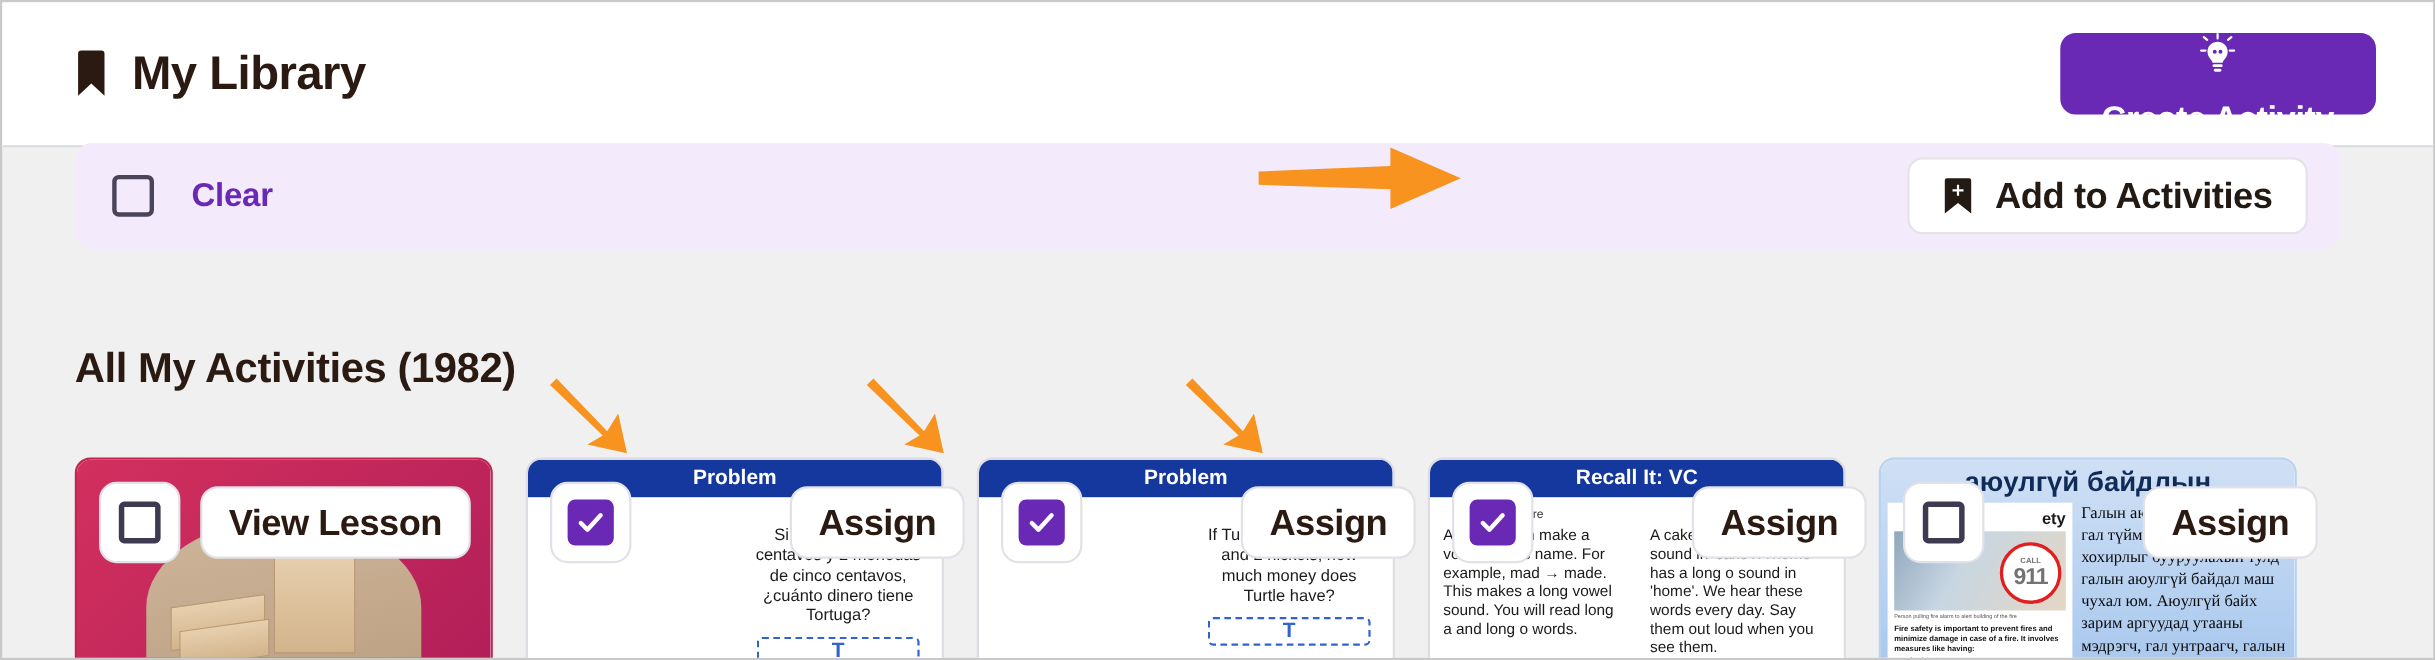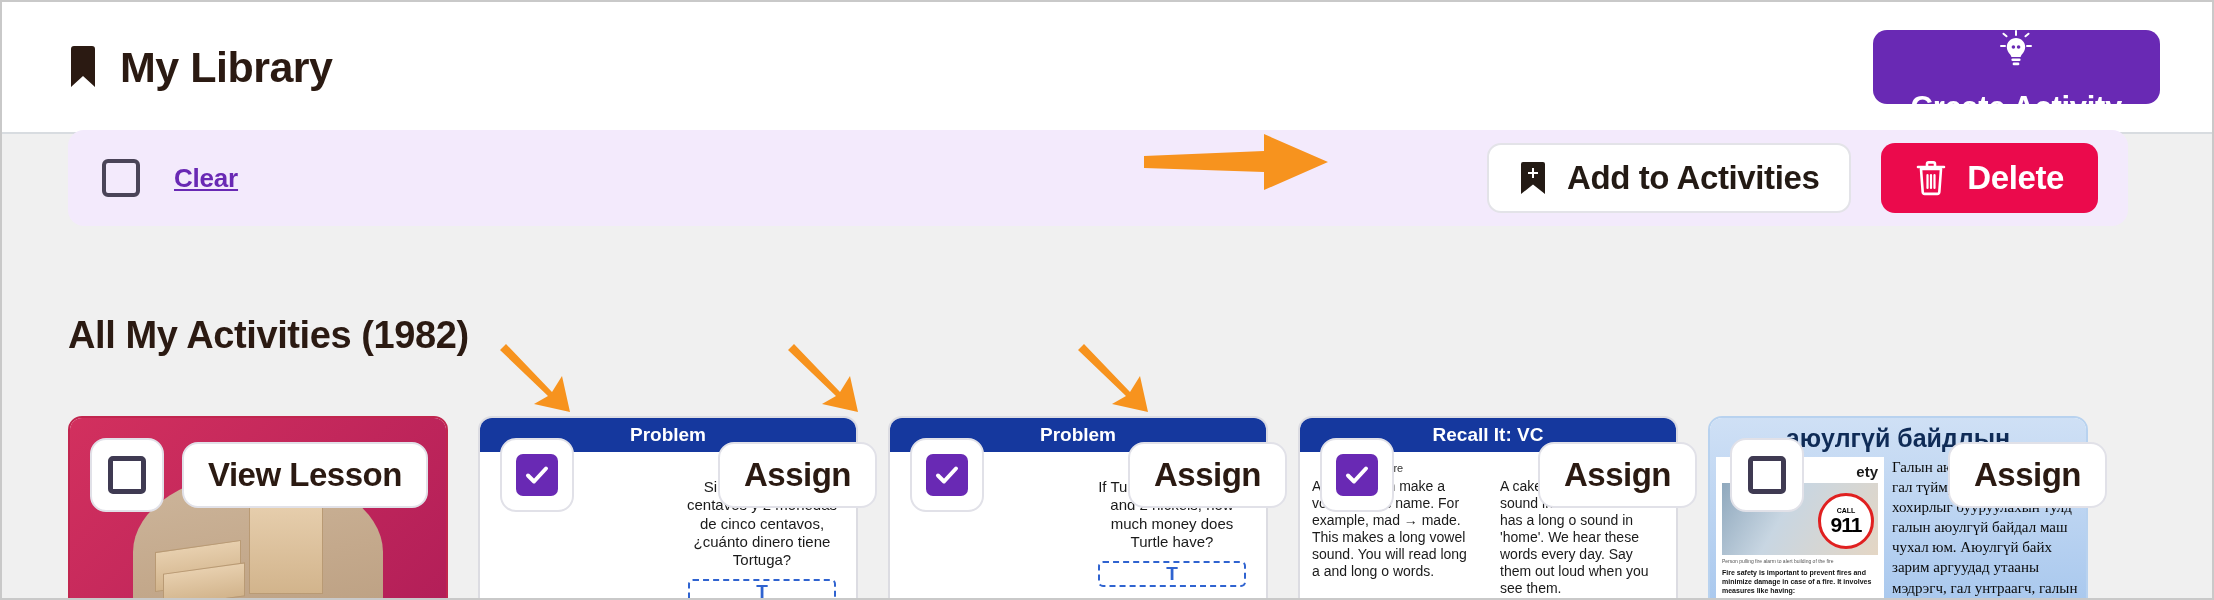--- a/index.html
+++ b/index.html
@@ -61,22 +61,22 @@
     border: 4px solid #4a4458;
     border-radius: 6px;
     background: #f3eafc;
     cursor: pointer; flex: none;
   }
   .sel-count {
     font-size: 37px; font-weight: 700; color: #120d08;
     margin-left: 22px; letter-spacing: -0.6px; white-space: nowrap;
   }
   .clear-link {
-    font-size: 26px; font-weight: 700; color: #6929b4;
-    text-decoration: underline; margin-left: 34px;
+    font-size: 30px; font-weight: 700; color: #6929b4;
+    margin-left: 34px;
     cursor: pointer; letter-spacing: -0.2px;
   }
   .sel-spacer { flex: 1; }
   .add-collection-btn {
     display: flex; align-items: center; gap: 20px;
     background: #ffffff; color: #231a14;
     border: 2px solid #e3e3e8; border-radius: 14px;
     height: 70px; padding: 0 30px;
     font-size: 33px; font-weight: 700; letter-spacing: -0.4px;
     cursor: pointer; font-family: "Liberation Sans", sans-serif;
@@ -170,21 +170,21 @@
   .mn-photo {
     width: 100%; height: 72px; margin-top: 3px;
     background: linear-gradient(120deg,#8fa8bd 0%,#c8d6e2 40%,#e4d6c4 100%);
     position: relative; overflow: hidden;
   }
   .mn-911 {
     position: absolute; right: 4px; top: 10px;
     width: 56px; height: 56px; border-radius: 50%;
     background: #ffffff; border: 3px solid #e02020;
     display: flex; flex-direction: column; align-items: center; justify-content: center;
-    color: #000000; font-weight: 700; line-height: 1;
+    color: #737373; font-weight: 700; line-height: 1;
   }
   .mn-911 .c { font-size: 7px; }
   .mn-911 .n { font-size: 21px; letter-spacing: -1px; }
   .mn-cap { font-size: 5px; color: #555; margin-top: 3px; }
   .mn-sub { font-size: 7px; color: #111; font-weight: 700; margin-top: 4px; line-height: 1.3; }
   .mn-li { font-size: 6px; color: #333; line-height: 1.45; margin-top: 2px; }
   .mn-text {
     flex: 1; font-family: "Liberation Serif", serif;
     font-size: 15px; color: #0a0a0a; line-height: 1.34;
     overflow: hidden; padding-right: 2px;
@@ -266,30 +266,20 @@
     <span class="clear-link">Clear</span>
     <div class="sel-spacer"></div>
     <button class="add-collection-btn">
       <span>
         <svg class="bookmark-plus-icon" viewBox="0 0 28 34" xmlns="http://www.w3.org/2000/svg">
           <path d="M2 3a2 2 0 0 1 2-2h20a2 2 0 0 1 2 2v30l-12-9.5L2 33z" fill="#231a14"></path>
           <path d="M13 7h2v4h4v2h-4v4h-2v-4H9v-2h4z" fill="#ffffff"></path>
         </svg>
       </span>
       <span>Add to Activities</span>
-    </button>
-    <button class="delete-btn">
-      <span>
-        <svg class="trash-icon" viewBox="0 0 32 36" xmlns="http://www.w3.org/2000/svg">
-          <path d="M3 7h26M12 7V4a1.6 1.6 0 0 1 1.6-1.6h4.8A1.6 1.6 0 0 1 20 4v3" stroke="#fff" stroke-width="2.6" fill="none" stroke-linecap="round"></path>
-          <path d="M6 9l1.7 23a2 2 0 0 0 2 1.9h12.6a2 2 0 0 0 2-1.9L26 9z" stroke="#fff" stroke-width="2.6" fill="none" stroke-linejoin="round"></path>
-          <path d="M12.5 15v13M16 15v13M19.5 15v13" stroke="#fff" stroke-width="2.2" stroke-linecap="round"></path>
-        </svg>
-      </span>
-      <span>Delete</span>
     </button>
   </div>
 
   <div class="section-title">All My Activities (1982)</div>
 
   <div class="card-grid">
 
     <div class="card c1">
       <div class="lesson-card">
         <div class="lesson-photo">

